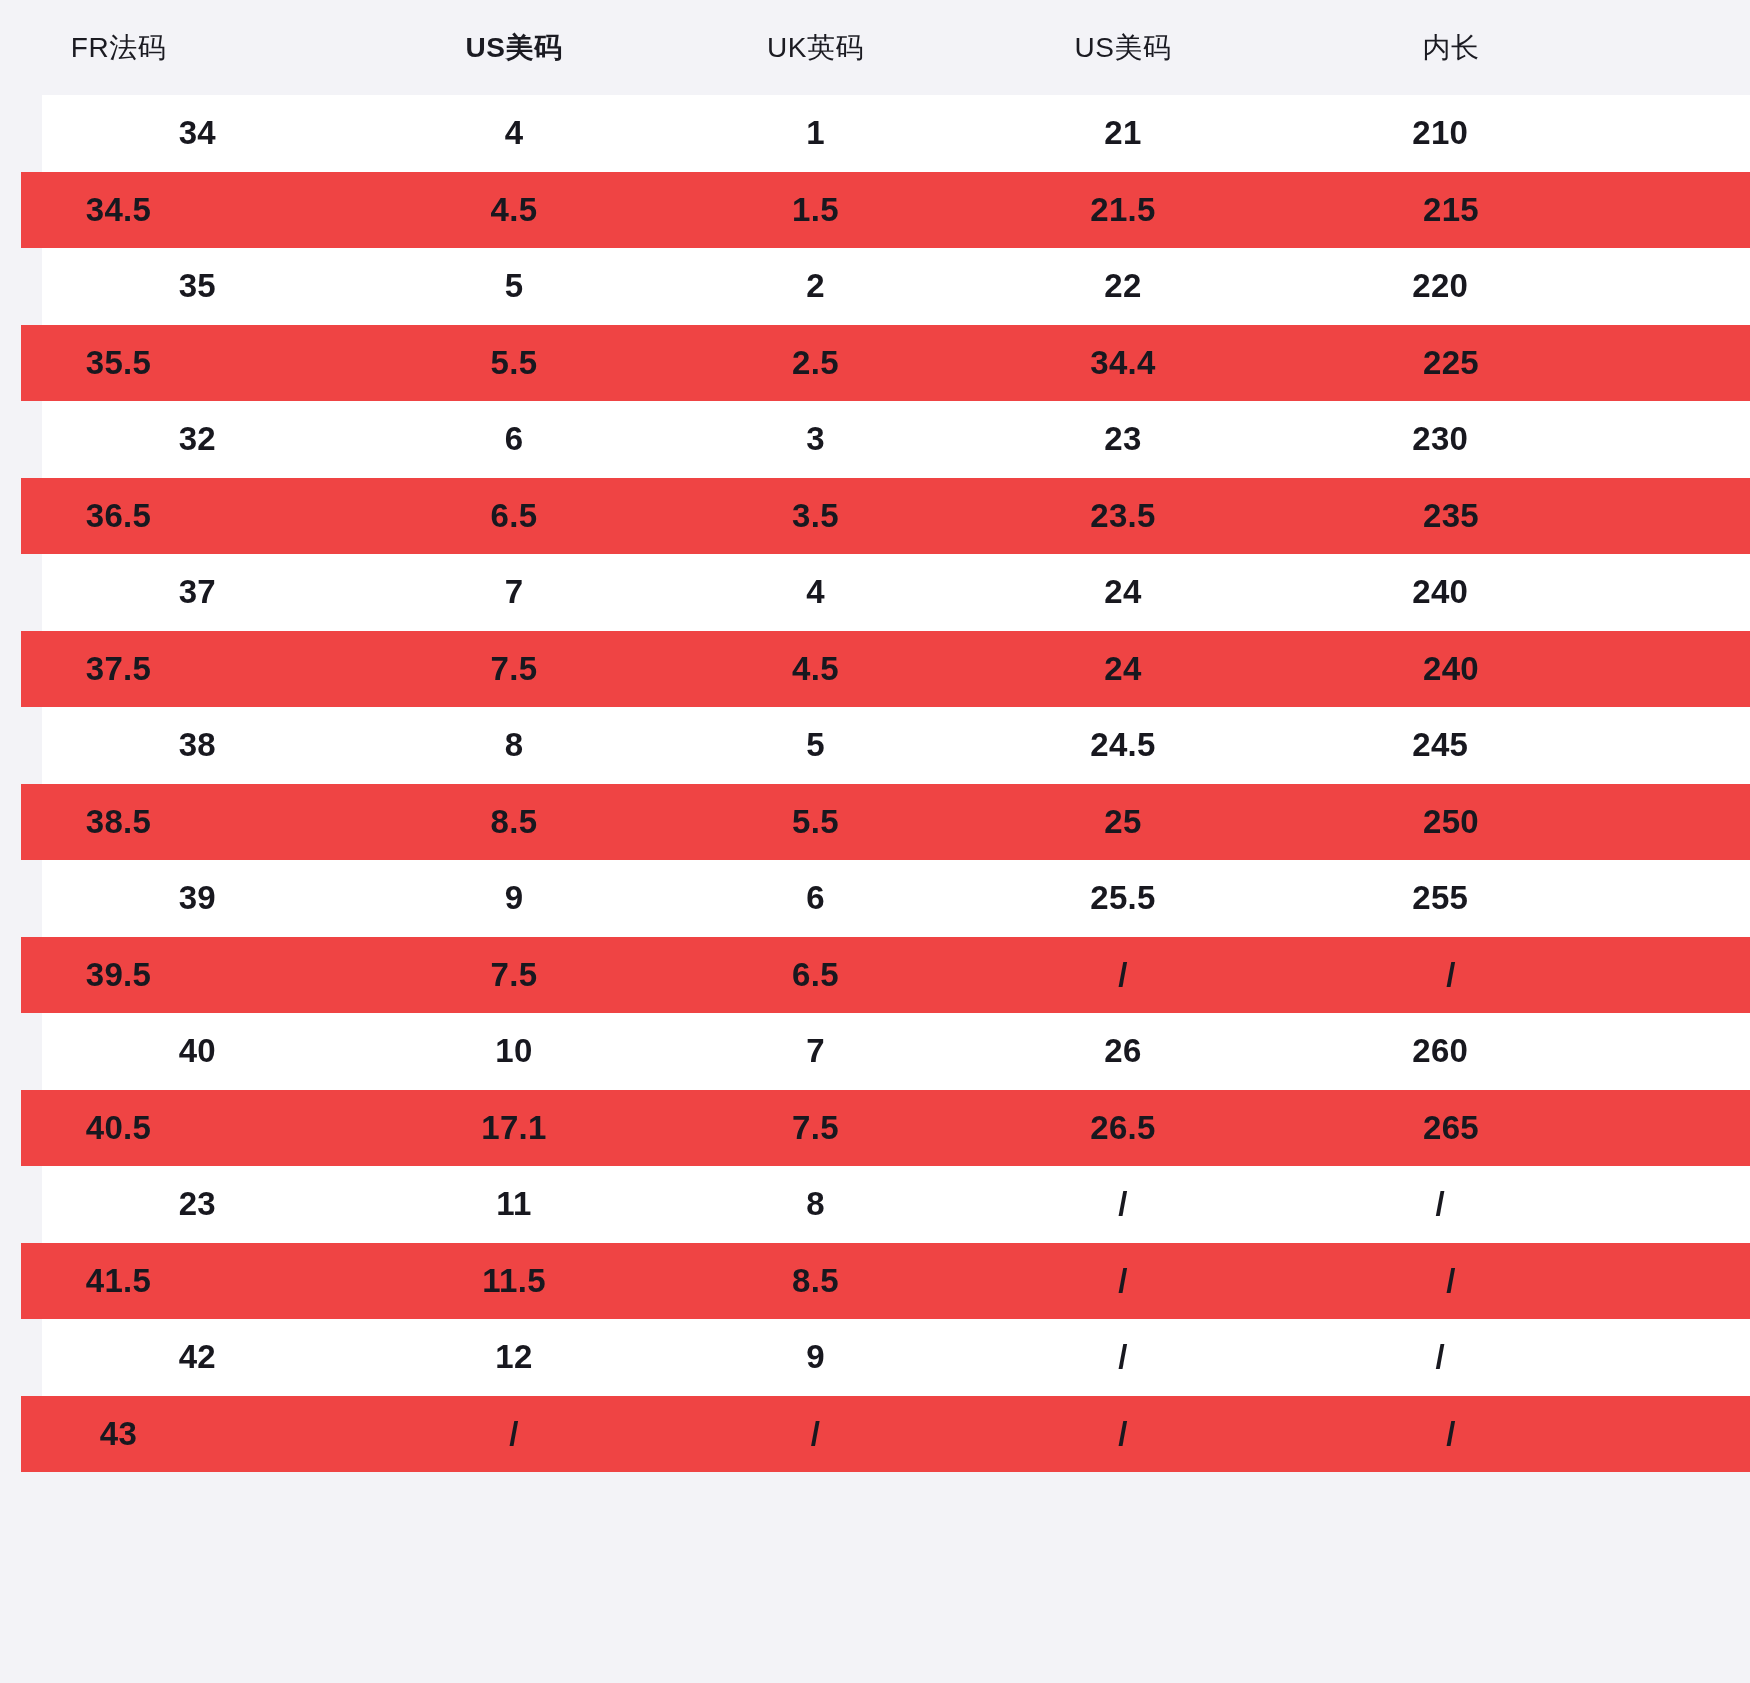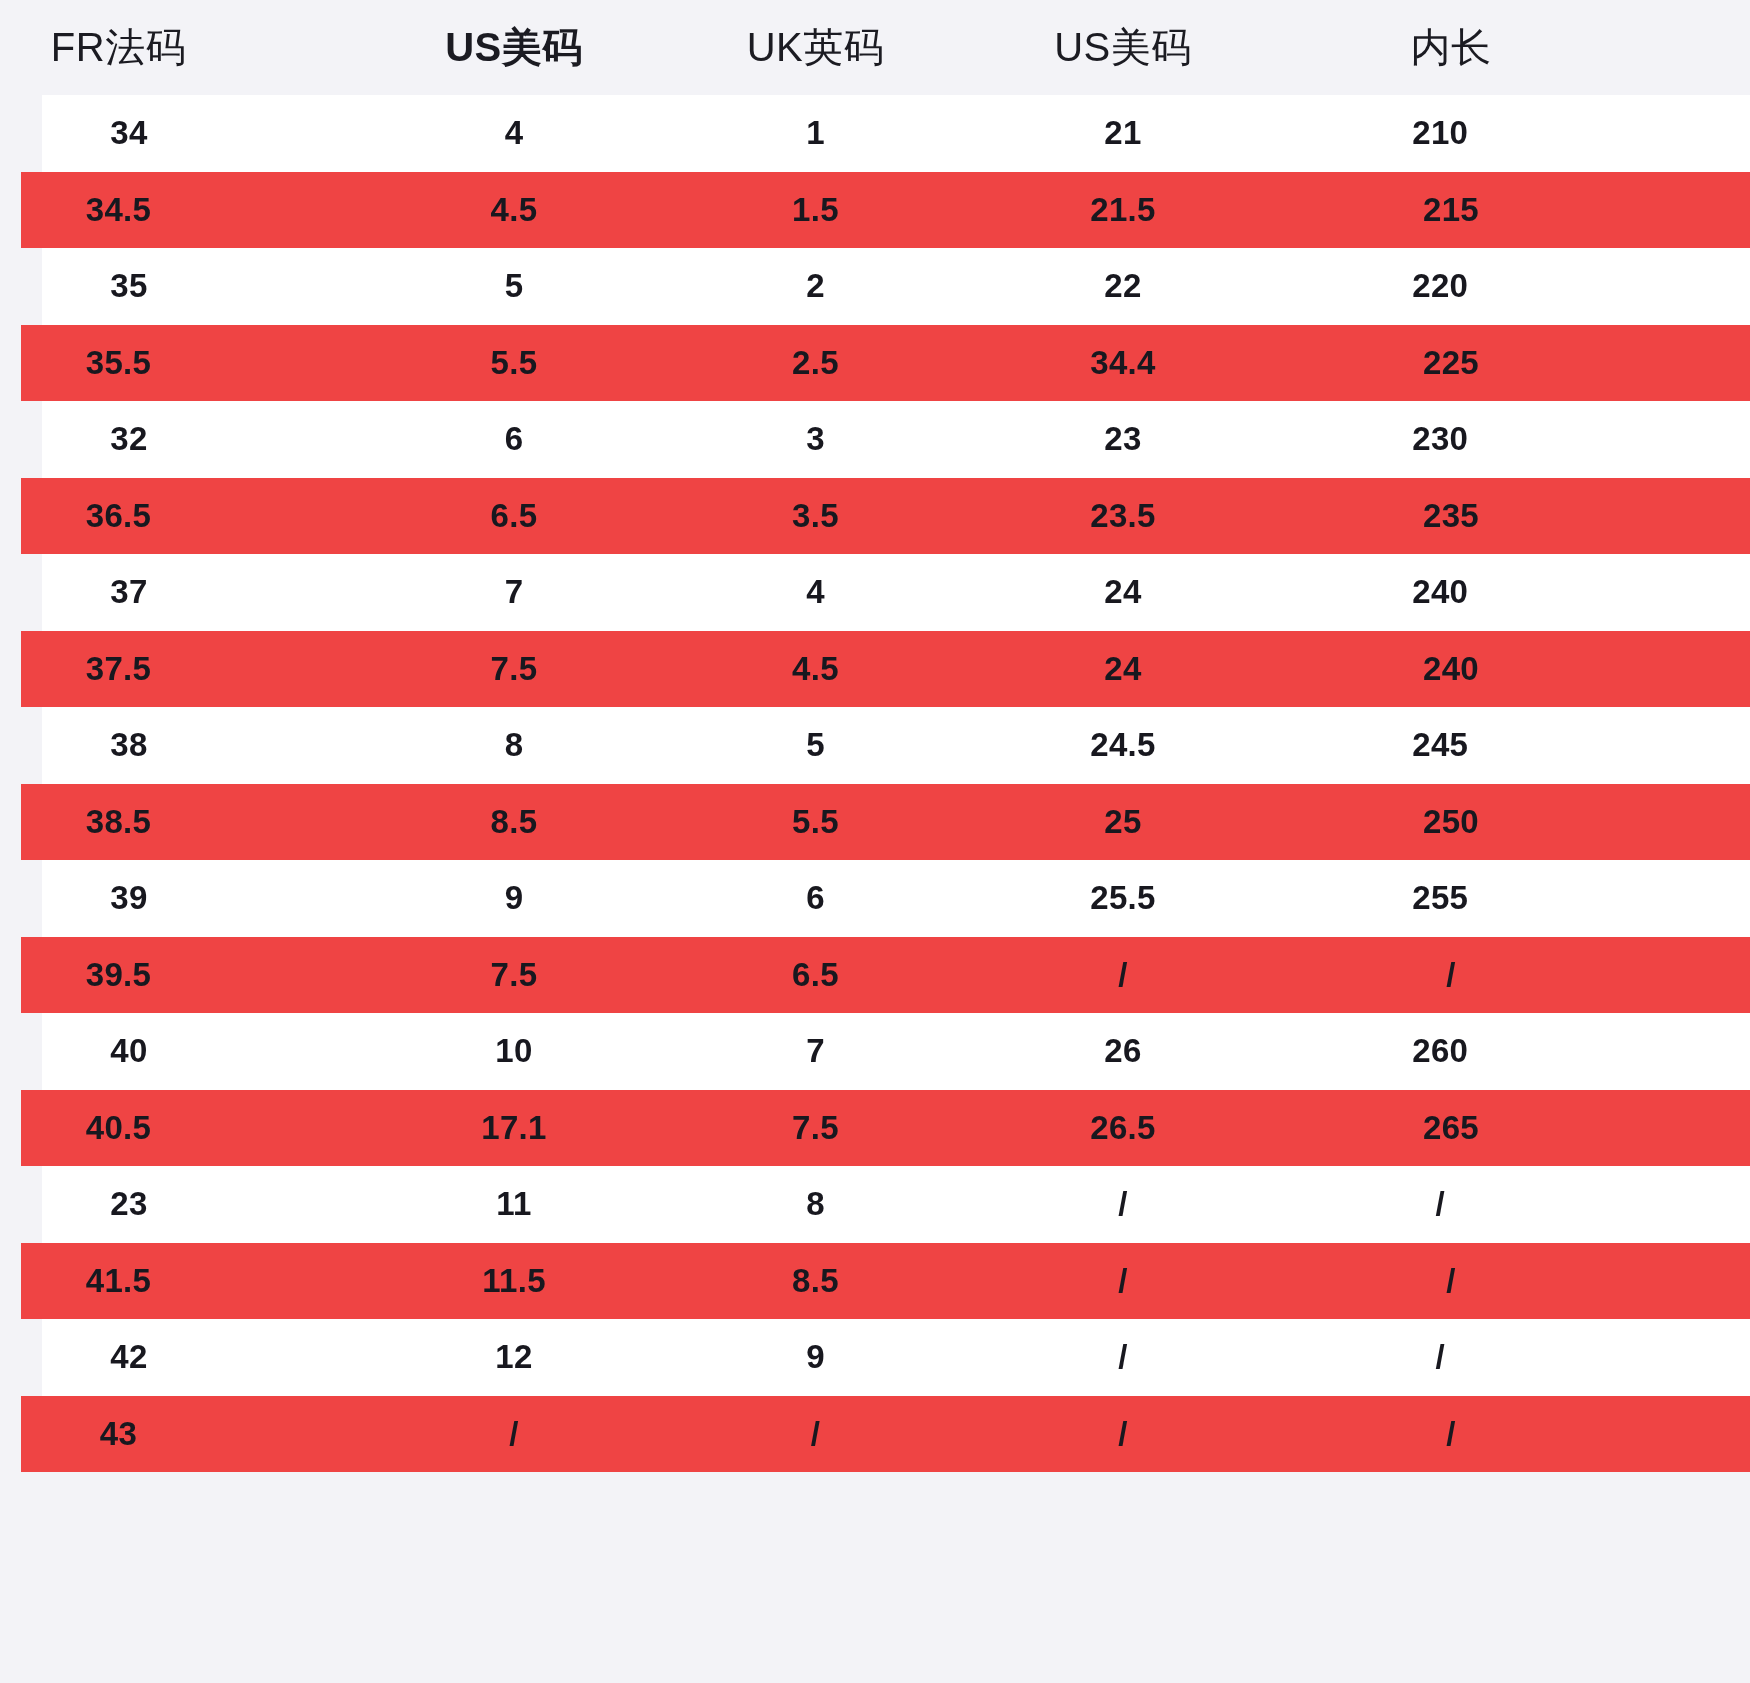--- a/index.html
+++ b/index.html
@@ -33,21 +33,21 @@
   col.c0 { width: 343px; }
   col.c1 { width: 300px; }
   col.c2 { width: 303px; }
   col.c3 { width: 312px; }
   col.c4 { width: 492px; }
 
   .chart-table thead th {
     height: 95px;
     background: transparent;
     color: #1b1b22;
-    font-size: 40px;
+    font-size: 28px;
     font-weight: 400;
     text-align: center;
     vertical-align: middle;
     padding: 0;
     letter-spacing: 0.5px;
   }
 
   
   .chart-table thead th.c0 { padding-right: 148px; }
   .chart-table thead th.c1 { padding-right: 0px; font-weight: bold; }
@@ -69,20 +69,21 @@
   .chart-table tbody td.c0 { padding-right: 148px; }
   .chart-table tbody td.c4 { padding-right: 148px; }
 
   
   .chart-table tbody tr.band-white td {
     background: #ffffff;
     background-clip: padding-box;
   }
   .chart-table tbody tr.band-white td.c0 {
     border-left: 42px solid #f3f3f7;
+    text-align: right;
   }
   .chart-table tbody tr.band-white td.c4 {
     border-right: 43px solid #f3f3f7;
   }
   .chart-table tbody tr.band-gray td {
     background: #ef4444;
   }
 
   .placeholder {
     font-weight: 400;

